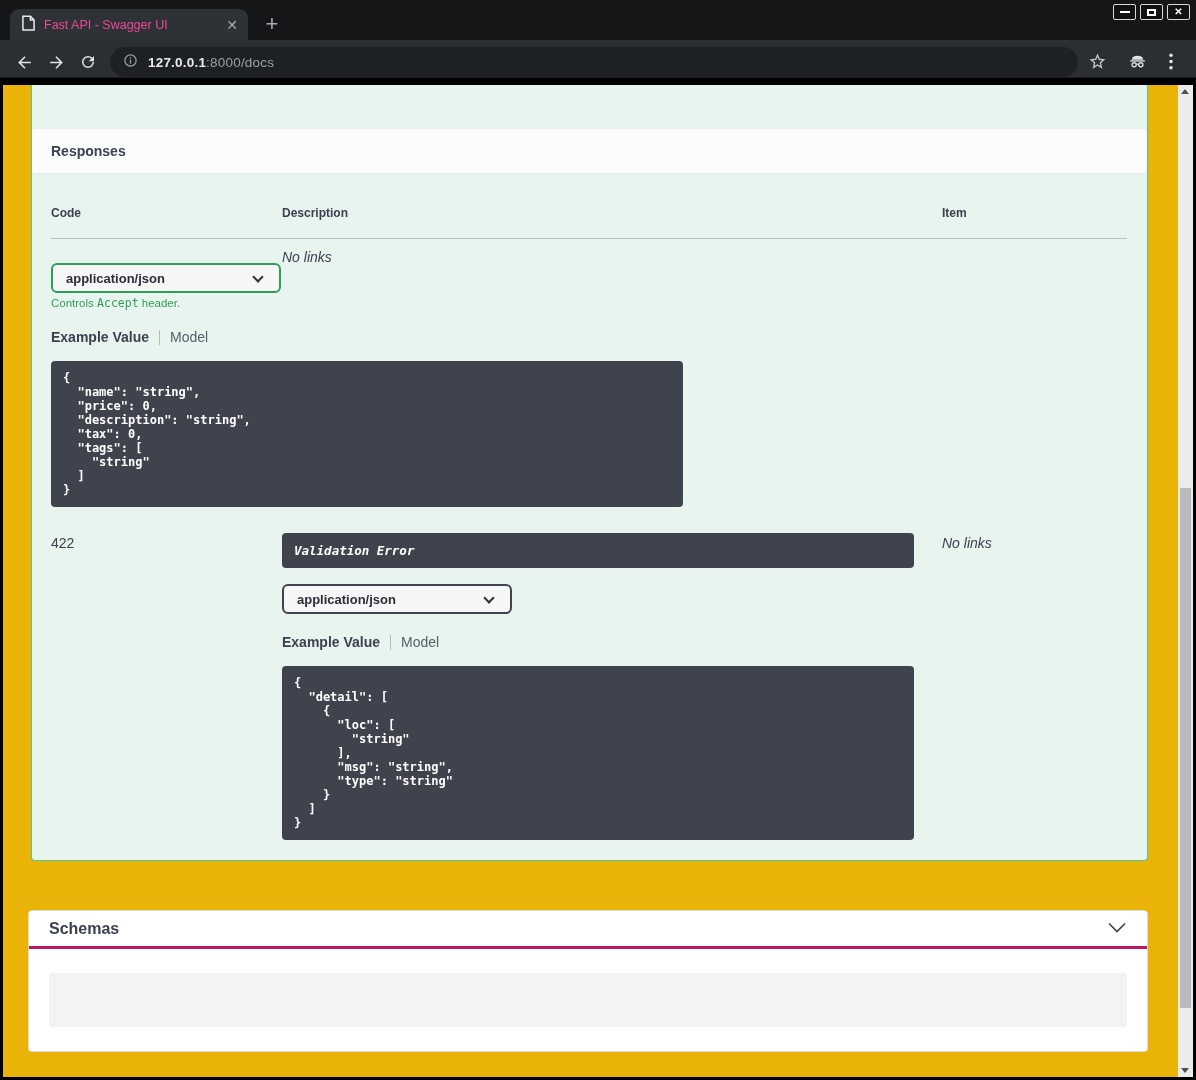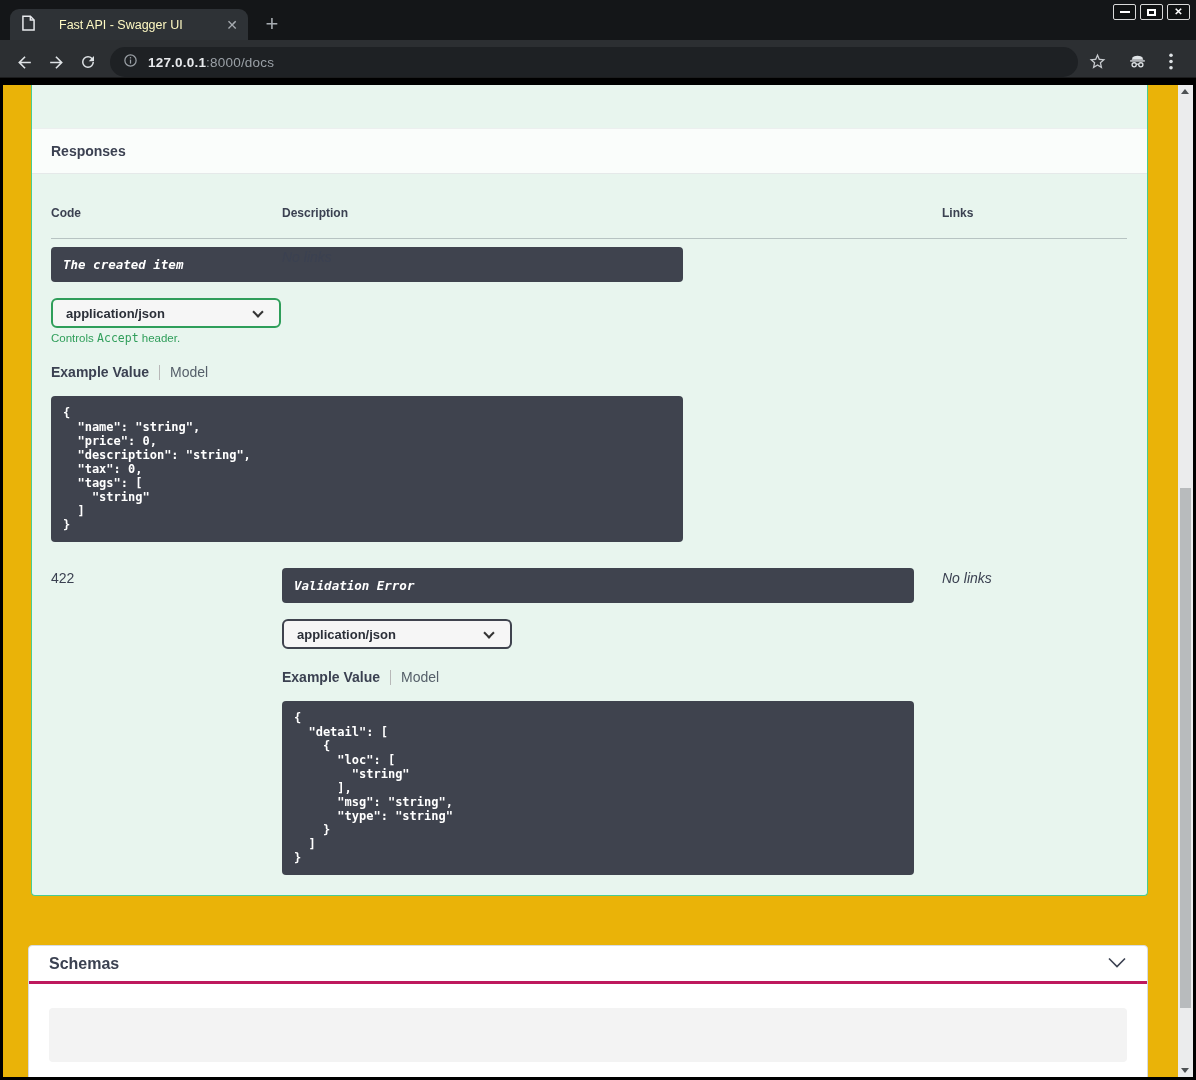--- a/index.html
+++ b/index.html
@@ -5,21 +5,21 @@
   * { margin:0; padding:0; box-sizing:border-box; }
   html,body { width:1196px; height:1080px; }
   body {
     position:relative; background:#000; overflow:hidden;
     font-family:"Liberation Sans", sans-serif;
   }
   
   .titlebar { position:absolute; top:0; left:0; right:0; height:40px; background:#141618; }
   .tab { position:absolute; left:10px; top:9px; width:238px; height:31px; background:#2e3236;
          border-radius:9px 9px 0 0; display:flex; align-items:center; padding:0 7px 0 12px; }
-  .tab-title { flex:1; color:#fef9c3; font-size:12.5px; margin-left:24px; white-space:nowrap; overflow:hidden; }
+  .tab-title { flex:1; color:#ec4899; font-size:12.5px; margin-left:9px; white-space:nowrap; overflow:hidden; }
   .tab-close { color:#a6abb0; font-size:14px; width:18px; text-align:center; line-height:18px; }
   .newtab { position:absolute; left:259px; top:12px; width:26px; height:26px; color:#a6abb0;
             font-size:22px; line-height:24px; text-align:center; font-weight:400; }
   .winbtns { position:absolute; top:4px; right:6px; display:flex; gap:4px; }
   .winbtn { width:23px; height:16px; border:1px solid #d9d9d9; border-radius:2px; background:#101213;
             display:flex; align-items:center; justify-content:center; }
   .glyph-min { width:10px; height:2px; background:#fff; }
   .glyph-max { width:9px; height:7px; border:2px solid #fff; }
   .glyph-close { color:#fff; font-size:10px; line-height:10px; font-weight:bold; }
 
@@ -172,26 +172,25 @@
   <div class="sw">
 
     <div class="opblock">
       <div class="op-top"></div>
       <div class="op-header">Responses</div>
 
       <div class="resp-table">
         <div class="rt-head">
           <div>Code</div>
           <div>Description</div>
-          <div>Links</div>
+          <div>Item</div>
         </div>
 
         <div class="rt-row">
           <div>
-            <div class="desc-box">The created item</div>
             <div class="media-select">
               <span>application/json</span>
               <span class="chev-down"></span>
             </div>
             <div class="accept-note"><span>Controls </span><span class="mono">Accept</span><span> header.</span></div>
             <div class="tabs">
               <span class="tab-example">Example Value</span>
               <span class="tab-sep"></span>
               <span class="tab-model">Model</span>
             </div>

